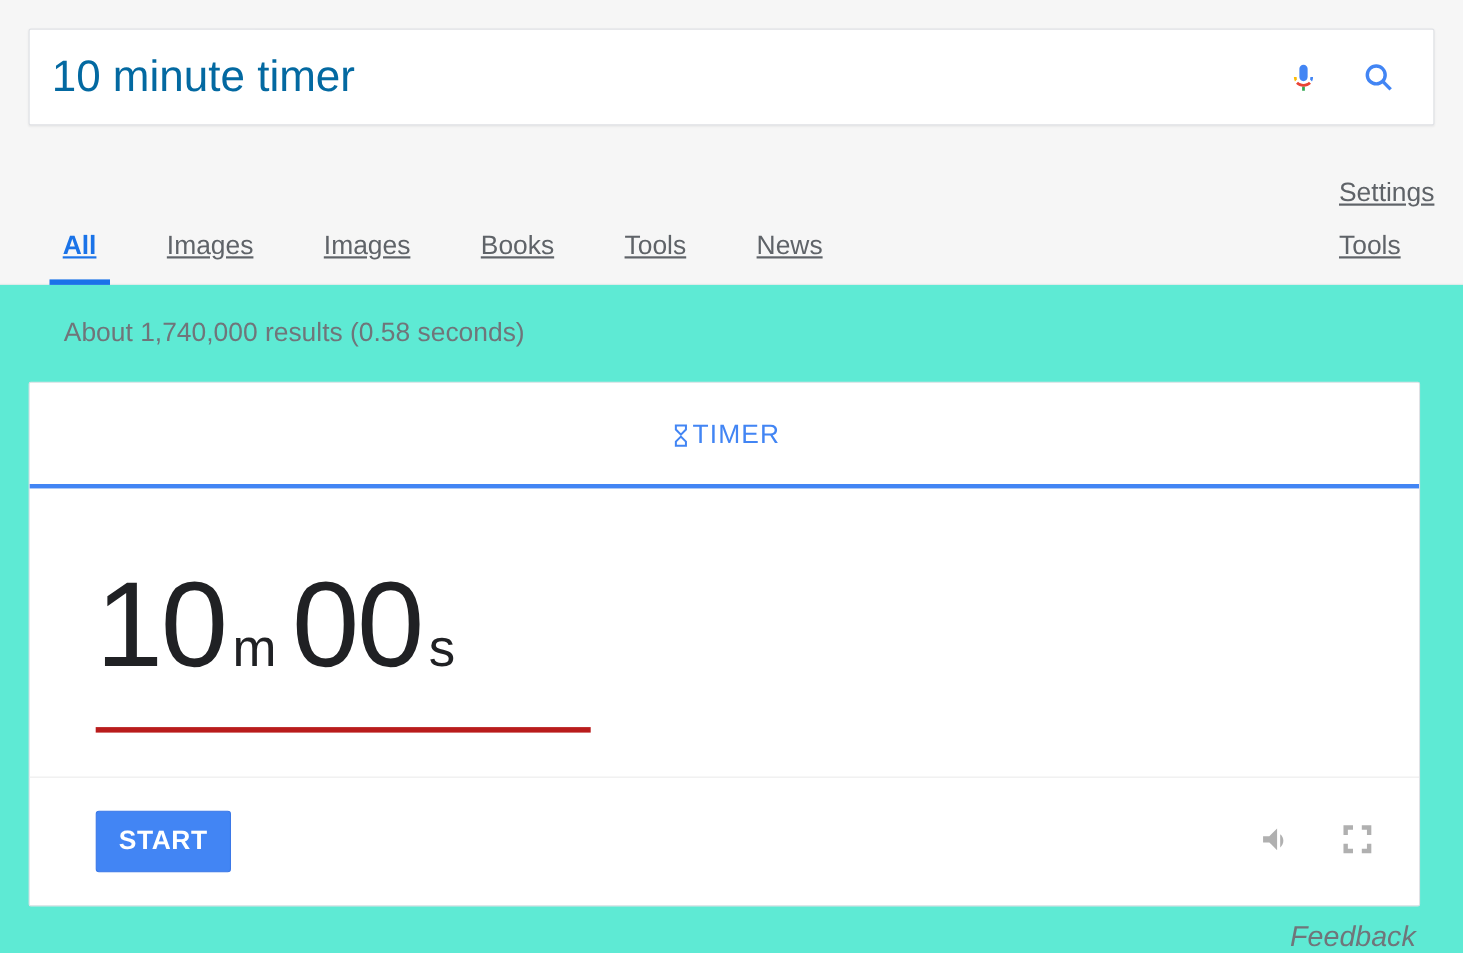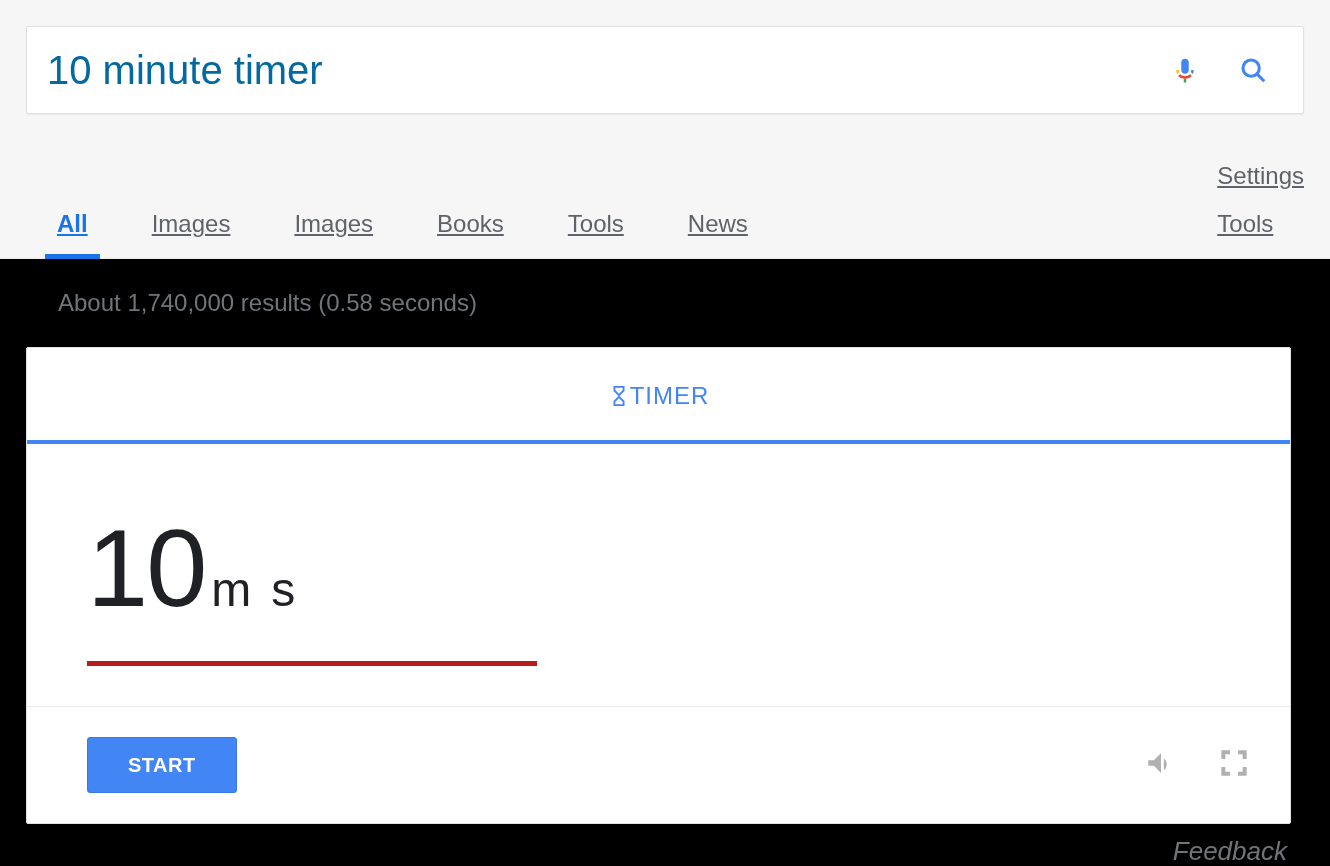--- a/index.html
+++ b/index.html
@@ -64,21 +64,21 @@
       bottom: -1px;
       height: 5px;
       background: #1a73e8;
     }
     .tabs-right {
       margin-left: auto;
       display: flex;
       flex-direction: column;
     }
     .tabs-right .tab { margin-right: 0; margin-left: 64px; }
-    .content-area { background: #000000; padding: 0 26px; }
+    .content-area { background: #5eead4; padding: 0 26px; }
     .result-stats {
       color: #70757a;
       font-size: 24px;
       padding: 30px 0 30px 32px;
     }
     .widget {
       border: 1px solid #dfe1e5;
       border-radius: 2px;
       margin-left: 0;
       width: 1265px;
@@ -128,22 +128,22 @@
     }
     .widget-controls {
       display: flex;
       align-items: center;
       padding: 30px 40px 30px 60px;
       border-top: 1px solid #ebebeb;
       margin-top: 40px;
     }
     .btn {
       height: 56px;
-      padding: 0 40px;
-      font-size: 20px;
+      padding: 0 20px;
+      font-size: 24px;
       font-weight: bold;
       letter-spacing: 0.5px;
       border-radius: 3px;
       cursor: pointer;
       display: flex;
       align-items: center;
     }
     .btn-primary {
       background: #4285f4;
       color: #fff;
@@ -217,20 +217,21 @@
           <path d="M6 2h12M6 22h12M7 2v4l5 5 5-5V2M7 22v-4l5-5 5 5v4"></path>
         </svg>
         <span>TIMER</span>
       </div>
     </div>
 
     <div class="timer-body">
       <div class="timer-display">
         <span>10</span>
         <span class="unit">m</span>
+        <span>00</span>
         <span class="unit">s</span>
       </div>
     </div>
 
     <div class="widget-controls">
       <button class="btn btn-primary">START</button>
       <div class="control-icons">
         <div class="ctrl-icon">
           <svg width="34" height="34" viewBox="0 0 24 24" fill="#b0b0b0">
             <path d="M3 10v4h4l5 5V5L7 10H3z"></path>

